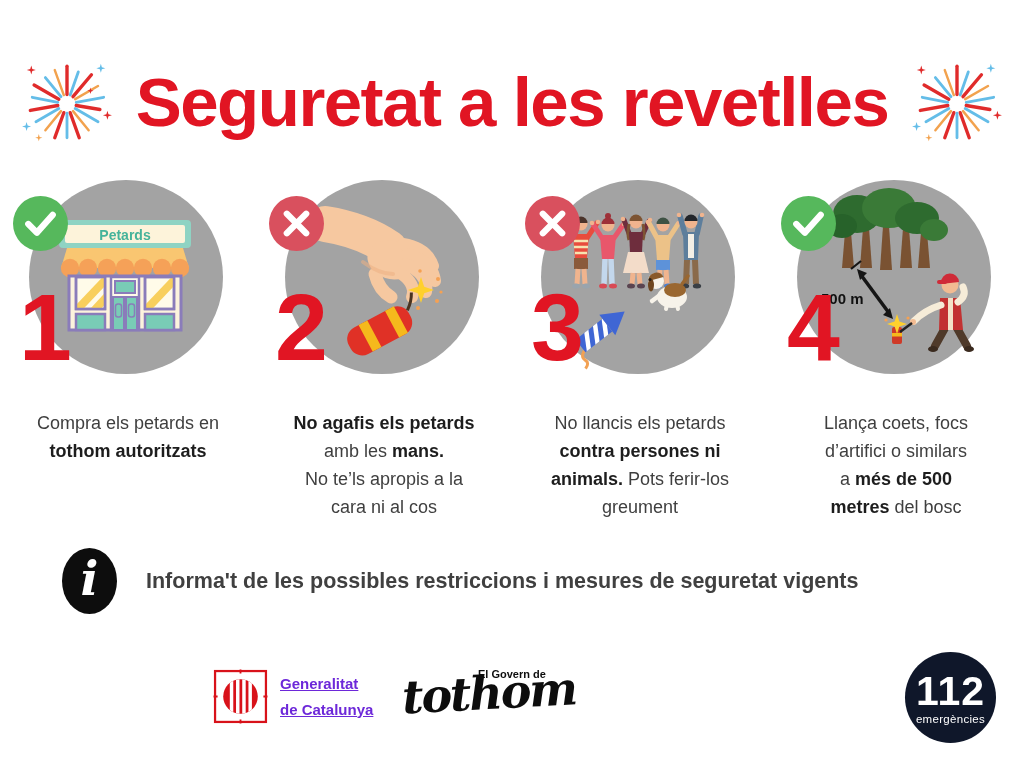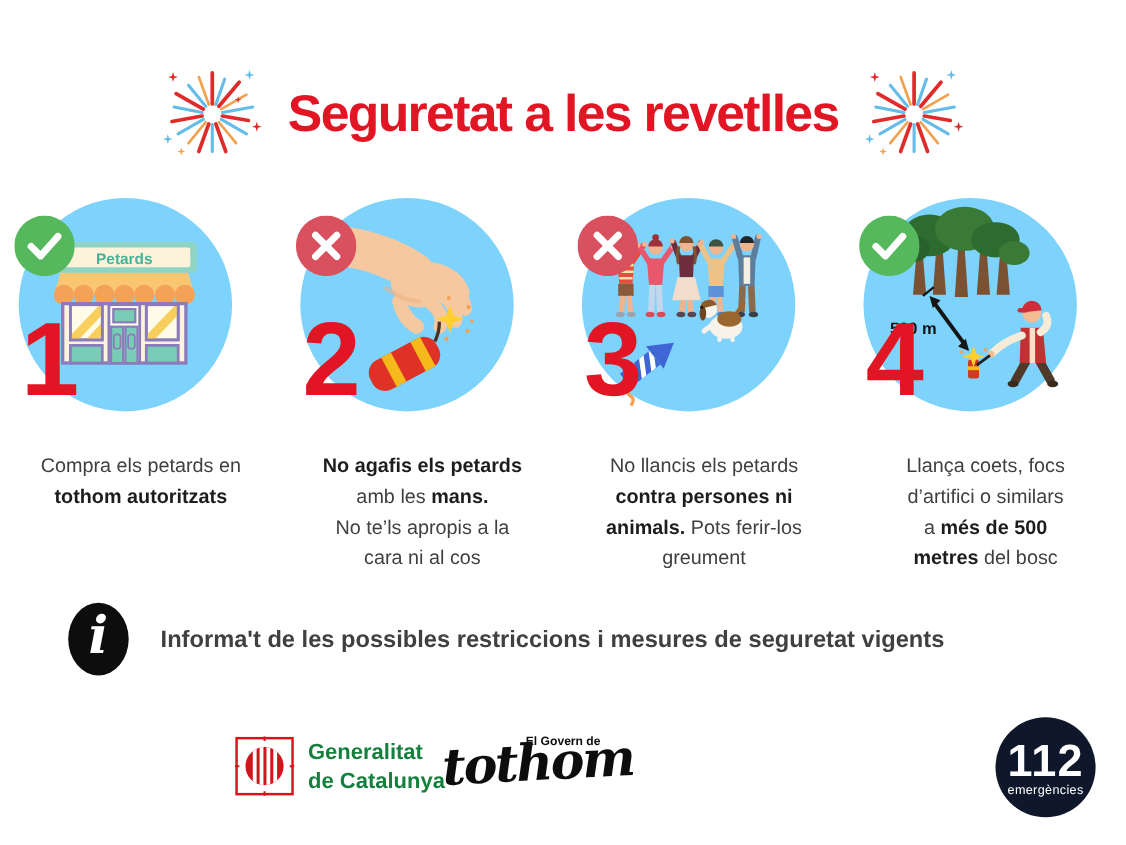--- a/index.html
+++ b/index.html
@@ -4,26 +4,26 @@
 <style>
   html,body{margin:0;padding:0;background:#fff;}
   *{box-sizing:border-box;}
   .stage{position:relative;width:1024px;height:768px;background:#ffffff;overflow:hidden;
          font-family:"Liberation Sans",sans-serif;}
 
   
   .header{position:absolute;top:50px;left:0;width:100%;height:104px;
           display:flex;justify-content:center;align-items:center;gap:22px;}
   .fw{width:94px;height:94px;flex:0 0 auto;}
-  .title{font-size:47px;font-weight:700;color:#e11523;margin:0;letter-spacing:-1.5px;white-space:nowrap;}
+  .title{font-size:69px;font-weight:700;color:#e11523;margin:0;letter-spacing:-1.5px;white-space:nowrap;}
 
   
   .cards{position:absolute;top:180px;left:0;width:1024px;display:flex;}
   .card{position:relative;width:256px;height:360px;}
-  .circle{position:absolute;top:0;left:17px;width:194px;height:194px;background:#7dd3fc;border-radius:50%;}
+  .circle{position:absolute;top:0;left:29px;width:194px;height:194px;background:#a3a3a3;border-radius:50%;}
   .illus{position:absolute;top:0;left:0;width:194px;height:194px;}
   .badge{position:absolute;top:16px;left:13px;width:55px;height:55px;z-index:4;}
   .num{position:absolute;top:100px;left:19px;font-size:95px;line-height:1;font-weight:700;color:#e11523;z-index:5;}
   .caption{position:absolute;top:229px;left:0;width:256px;text-align:center;
            font-size:18px;line-height:28px;color:#3f3f3f;}
   .caption .b{font-weight:700;color:#1d1d1d;}
 
   
   .info-row{position:absolute;top:548px;left:62px;width:930px;display:flex;align-items:center;gap:29px;}
   .info-icon{width:55px;height:66px;background:#0d0d0d;border-radius:50%;
@@ -33,21 +33,21 @@
   .info-text{font-size:21.5px;font-weight:700;color:#404040;}
 
   
   .pc{position:absolute;left:35px;top:664px;}
   .pc-text{font-size:27px;font-weight:700;color:#141414;letter-spacing:-0.5px;line-height:1.1;}
   .pc-squares{display:flex;gap:19px;margin-top:7px;}
   .sq{width:18px;height:18px;background:#e8112d;}
 
   .gen{position:absolute;left:212px;top:668px;display:flex;align-items:center;gap:11px;}
   .gen-symbol{width:57px;height:57px;flex:0 0 auto;}
-  .gen-text{font-size:20px;font-weight:700;line-height:26px;color:#15803d;}
+  .gen-text{font-size:15px;font-weight:700;line-height:26px;color:#6d28d9;text-decoration:underline;}
 
   .gov{position:absolute;left:400px;top:660px;width:170px;height:76px;}
   .gov-small{position:absolute;left:78px;top:8px;font-size:11px;font-weight:700;color:#0d0d0d;white-space:nowrap;}
   .gov-brand{position:absolute;left:2px;top:10px;font-size:46px;font-weight:700;font-style:italic;
              color:#0d0d0d;letter-spacing:-2px;font-family:"DejaVu Serif",serif;transform:rotate(-3deg);line-height:1;}
 
   .url{position:absolute;left:593px;top:682px;font-size:24px;font-weight:700;color:#101010;letter-spacing:-0.3px;}
 
   .badge112{position:absolute;left:905px;top:652px;width:91px;height:91px;border-radius:50%;background:#0f172a;
             color:#ffffff;display:flex;flex-direction:column;align-items:center;justify-content:center;}

